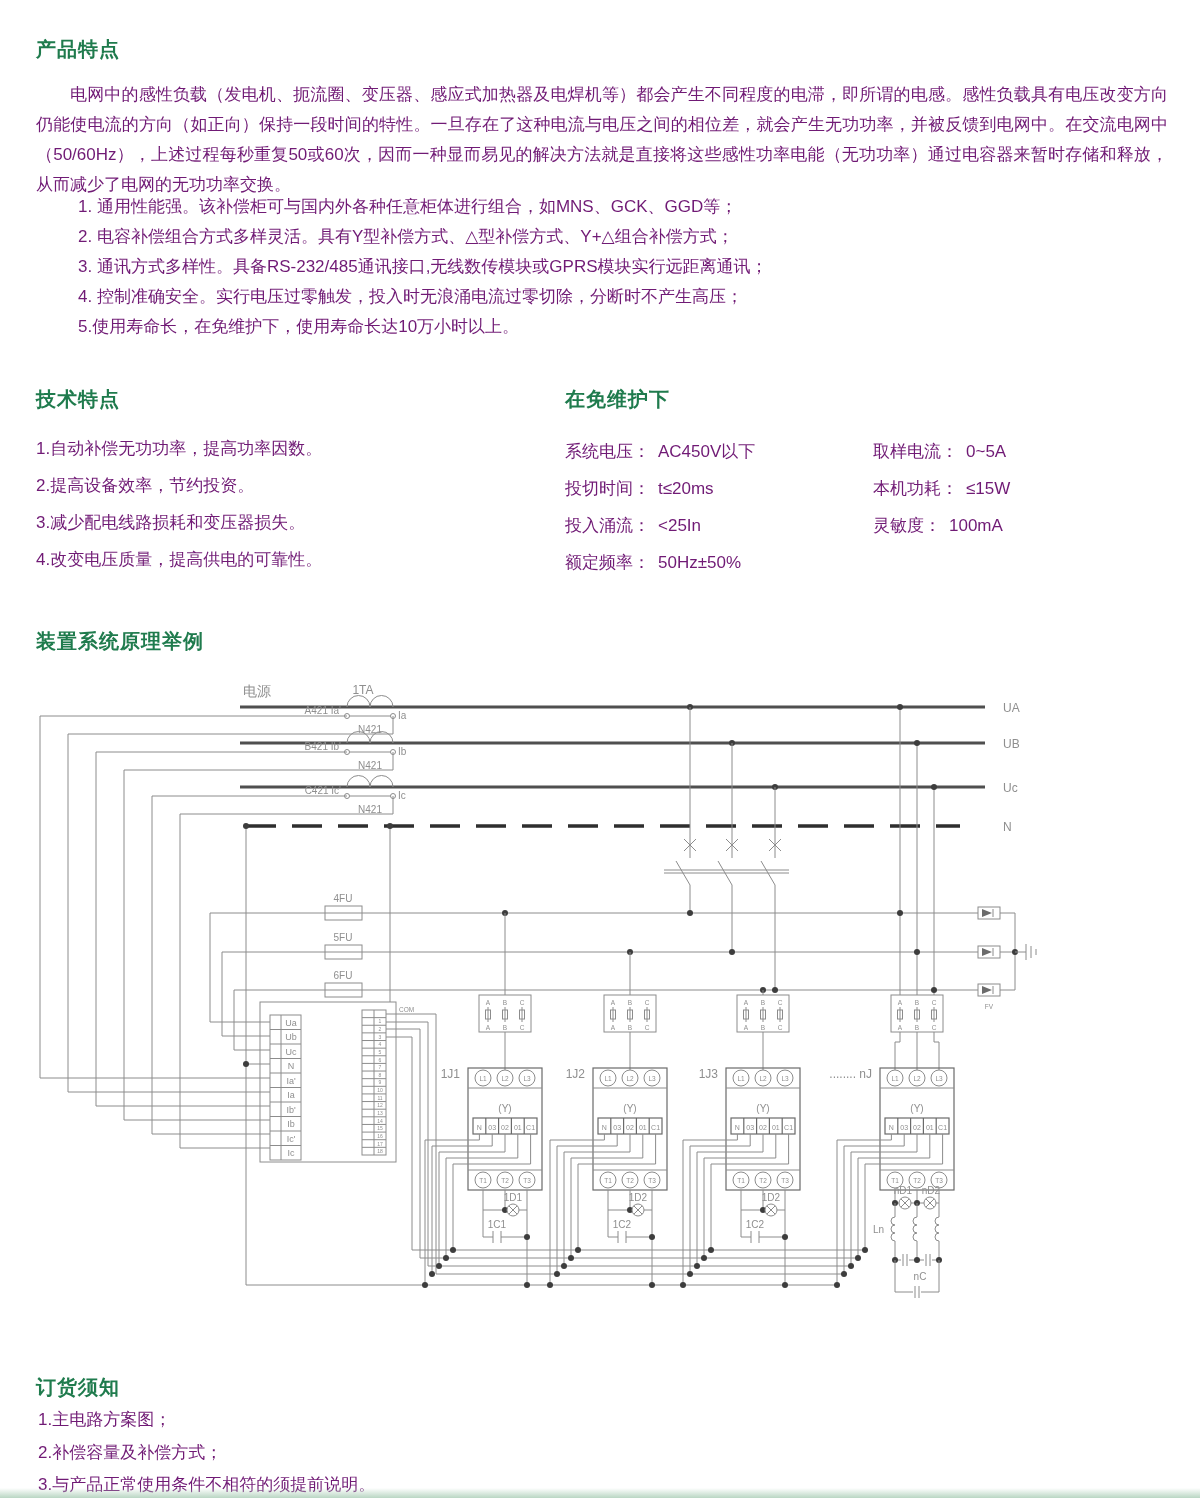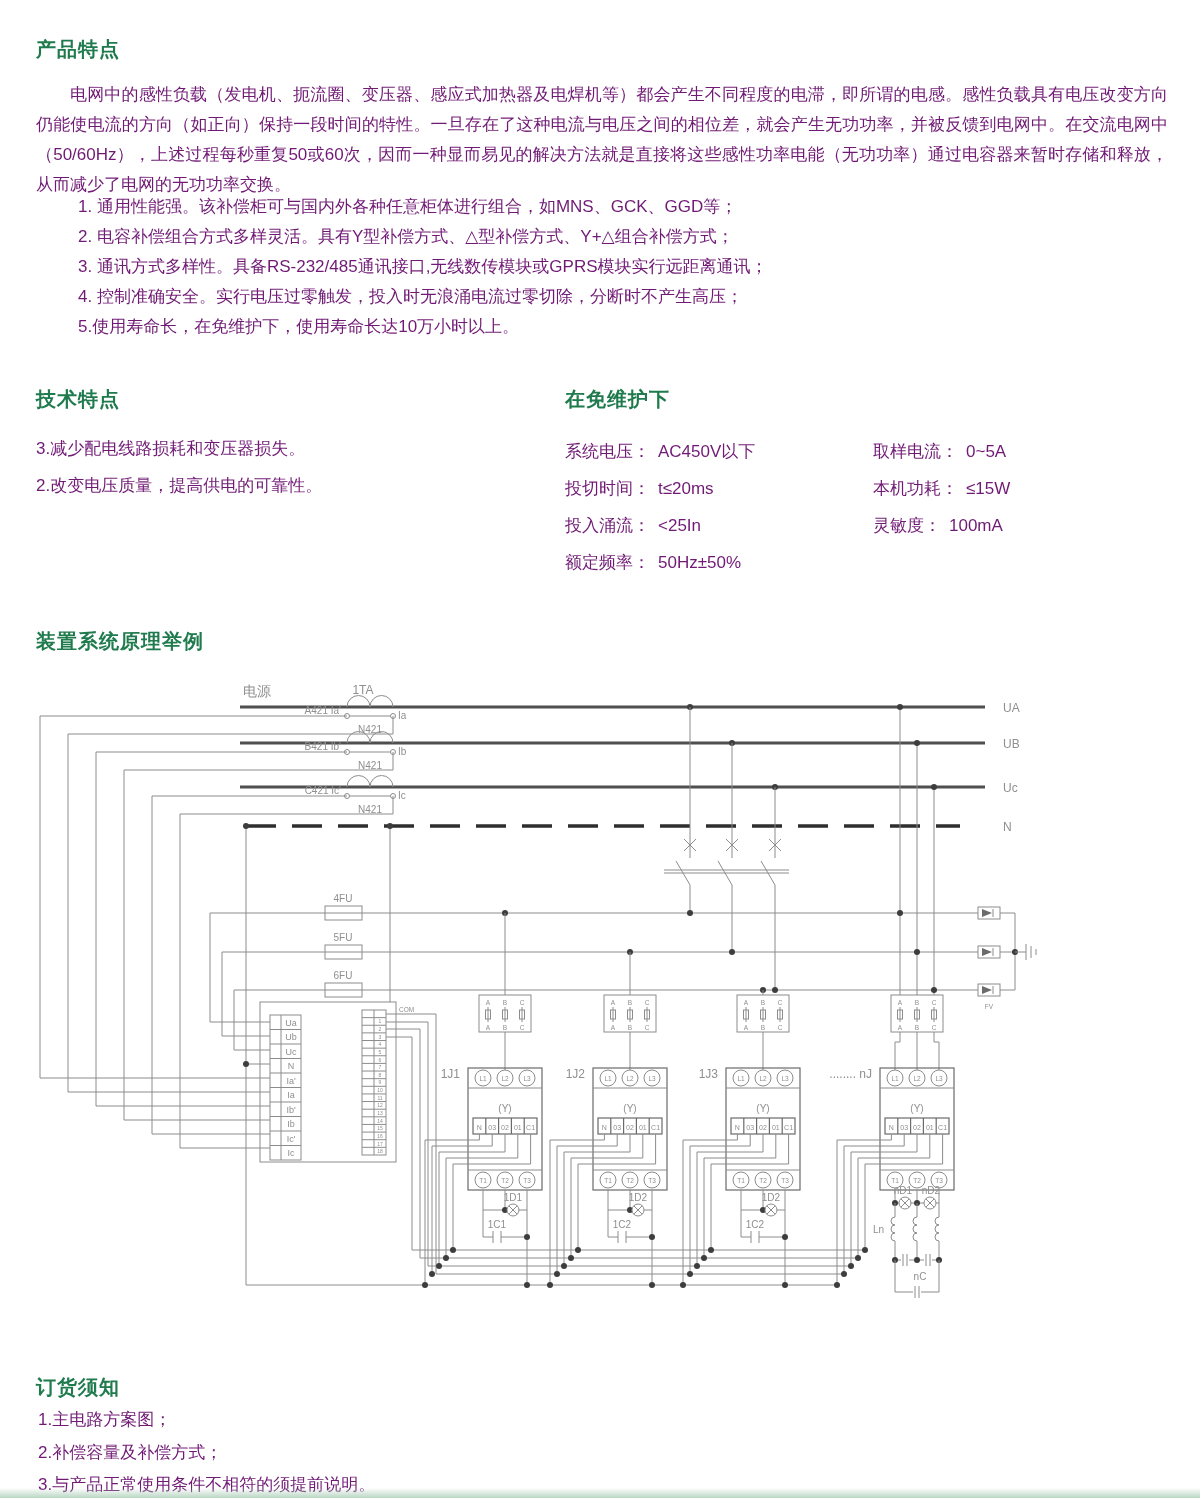--- a/index.html
+++ b/index.html
@@ -60,22 +60,24 @@
 <div id="product-list" class="body-text">
     <div>1. 通用性能强。该补偿柜可与国内外各种任意柜体进行组合，如MNS、GCK、GGD等；</div>
     <div>2. 电容补偿组合方式多样灵活。具有Y型补偿方式、△型补偿方式、Y+△组合补偿方式；</div>
     <div>3. 通讯方式多样性。具备RS-232/485通讯接口,无线数传模块或GPRS模块实行远距离通讯；</div>
     <div>4. 控制准确安全。实行电压过零触发，投入时无浪涌电流过零切除，分断时不产生高压；</div>
     <div>5.使用寿命长，在免维护下，使用寿命长达10万小时以上。</div>
   </div>
 
 <div class="sec-title" style="left:36px;top:386px">技术特点</div>
 <div id="tech-list" class="body-text">
+    <div>1.自动补偿无功功率，提高功率因数。</div>
+    <div>2.提高设备效率，节约投资。</div>
     <div>3.减少配电线路损耗和变压器损失。</div>
-    <div>2.改变电压质量，提高供电的可靠性。</div>
+    <div>4.改变电压质量，提高供电的可靠性。</div>
   </div>
 
 <div class="sec-title" style="left:565px;top:386px">在免维护下</div>
 <div id="summary-col1" class="body-text">
     <div><span>系统电压：</span><span class="spec-val">AC450V以下</span></div>
     <div><span>投切时间：</span><span class="spec-val">t≤20ms</span></div>
     <div><span>投入涌流：</span><span class="spec-val">&lt;25In</span></div>
     <div><span>额定频率：</span><span class="spec-val">50Hz±50%</span></div>
   </div>
 <div id="summary-col2" class="body-text">

